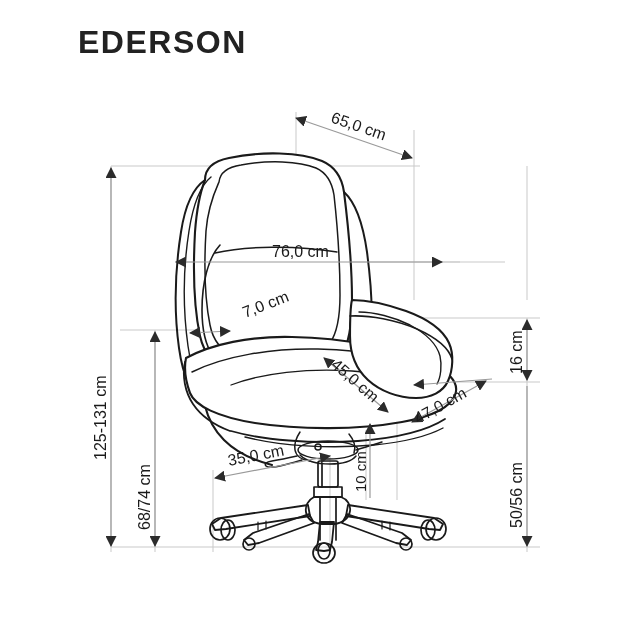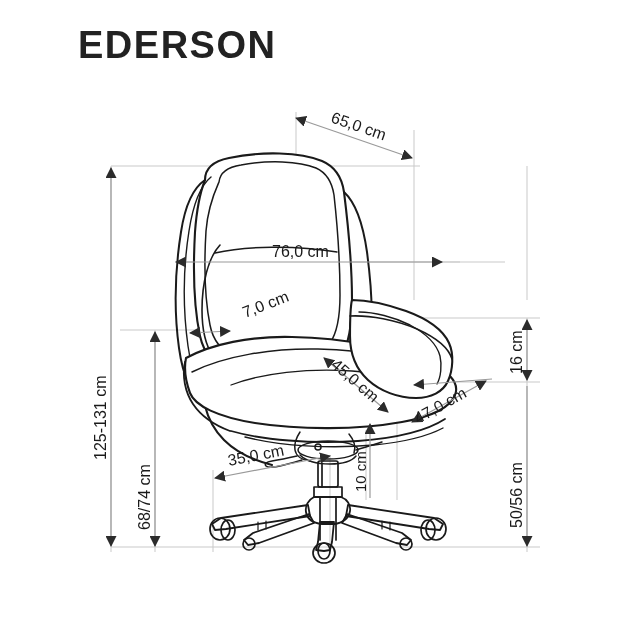--- a/index.html
+++ b/index.html
@@ -10,21 +10,21 @@
     color:#1a1a1a;
     overflow:hidden;
     position:relative;
   }
   #stage{position:absolute;inset:0;width:625px;height:625px;}
   #stage svg{display:block;width:625px;height:625px;}
 
   .product-title{
     position:absolute;
     left:78px; top:24px;
-    font-size:38px;
+    font-size:32px;
     font-weight:700;
     letter-spacing:1.5px;
     color:#222222;
     font-family:"Liberation Sans", sans-serif;
     white-space:nowrap;
   }
 
   
   .dim-text{
     font-family:"Liberation Sans", sans-serif;

